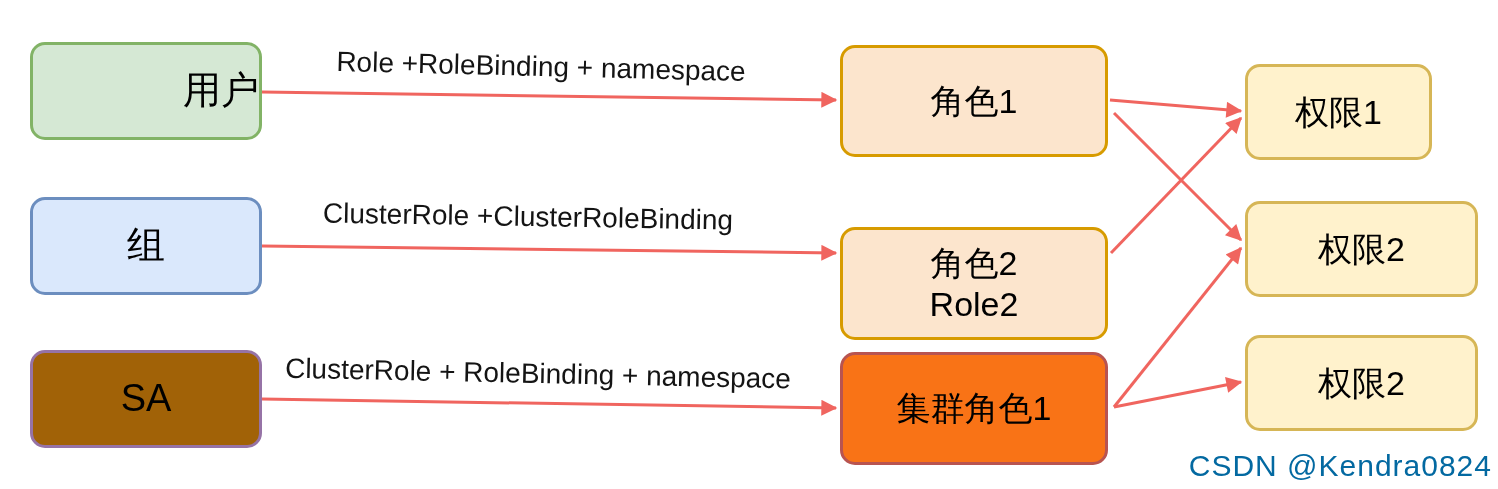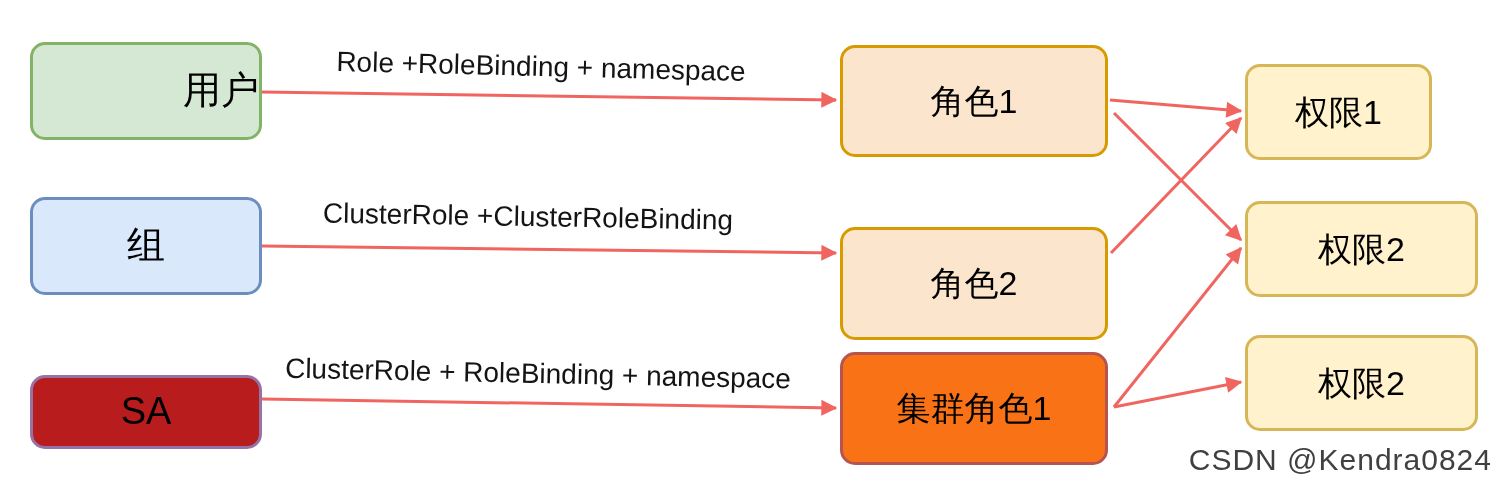--- a/index.html
+++ b/index.html
@@ -33,24 +33,24 @@
   .edge-label {
     position: absolute;
     transform: translate(-50%, -50%) rotate(1.2deg);
     white-space: nowrap;
     font-size: 28px;
     color: #141414;
   }
   .watermark {
     position: absolute;
     right: 6px;
-    bottom: 12px;
+    bottom: 6px;
     font-size: 30px;
     letter-spacing: 1px;
-    color: #404040;
+    color: #0369a1;
     text-shadow: 1px 1px 1px #ffffff;
     text-align: center;
   }
 </style>
 </head>
 <body>
 
 <div id="canvas">
   <svg id="edge-svg" xmlns="http://www.w3.org/2000/svg">
     <defs>
@@ -68,28 +68,29 @@
       <line x1="1114" y1="407" x2="1241" y2="382" stroke="#f0655f" stroke-width="3" marker-end="url(#arrowhead)"></line>
     </svg>
 
   <div class="watermark">CSDN @Kendra0824</div>
 <div class="node" style="left: 30px; top: 42px; width: 232px; height: 98px; background: rgb(213, 232, 212); border-color: rgb(130, 179, 102); font-size: 38px; align-items: flex-end;">
       <div class="node-line">用户</div>
     </div>
     <div class="node" style="left: 30px; top: 197px; width: 232px; height: 98px; background: rgb(218, 232, 252); border-color: rgb(108, 142, 191); font-size: 38px;">
       <div class="node-line">组</div>
     </div>
-    <div class="node" style="left: 30px; top: 350px; width: 232px; height: 74px; background: #b91c1c; border-color: rgb(150, 115, 166); font-size: 38px; margin-top: 25px;">
+    <div class="node" style="left: 30px; top: 350px; width: 232px; height: 98px; background: #a16207; border-color: rgb(150, 115, 166); font-size: 38px;">
       <div class="node-line">SA</div>
     </div>
     <div class="node" style="left: 840px; top: 45px; width: 268px; height: 112px; background: rgb(252, 229, 205); border-color: rgb(215, 155, 0); font-size: 34px; gap: 21px;">
       <div class="node-line">角色1</div>
     </div>
     <div class="node" style="left: 840px; top: 198px; width: 268px; height: 113px; background: rgb(252, 229, 205); border-color: rgb(215, 155, 0); font-size: 34px; margin-top: 29px;">
       <div class="node-line">角色2</div>
+      <div class="node-line">Role2</div>
     </div>
     <div class="node" style="left: 840px; top: 352px; width: 268px; height: 113px; background: #f97316; border-color: rgb(184, 84, 80); font-size: 34px;">
       <div class="node-line">集群角色1</div>
     </div>
     <div class="node" style="left: 1245px; top: 64px; width: 187px; height: 96px; background: rgb(255, 242, 204); border-color: rgb(214, 182, 86); font-size: 34px;">
       <div class="node-line">权限1</div>
     </div>
     <div class="node" style="left: 1245px; top: 201px; width: 233px; height: 96px; background: rgb(255, 242, 204); border-color: rgb(214, 182, 86); font-size: 34px;">
       <div class="node-line">权限2</div>
     </div>

